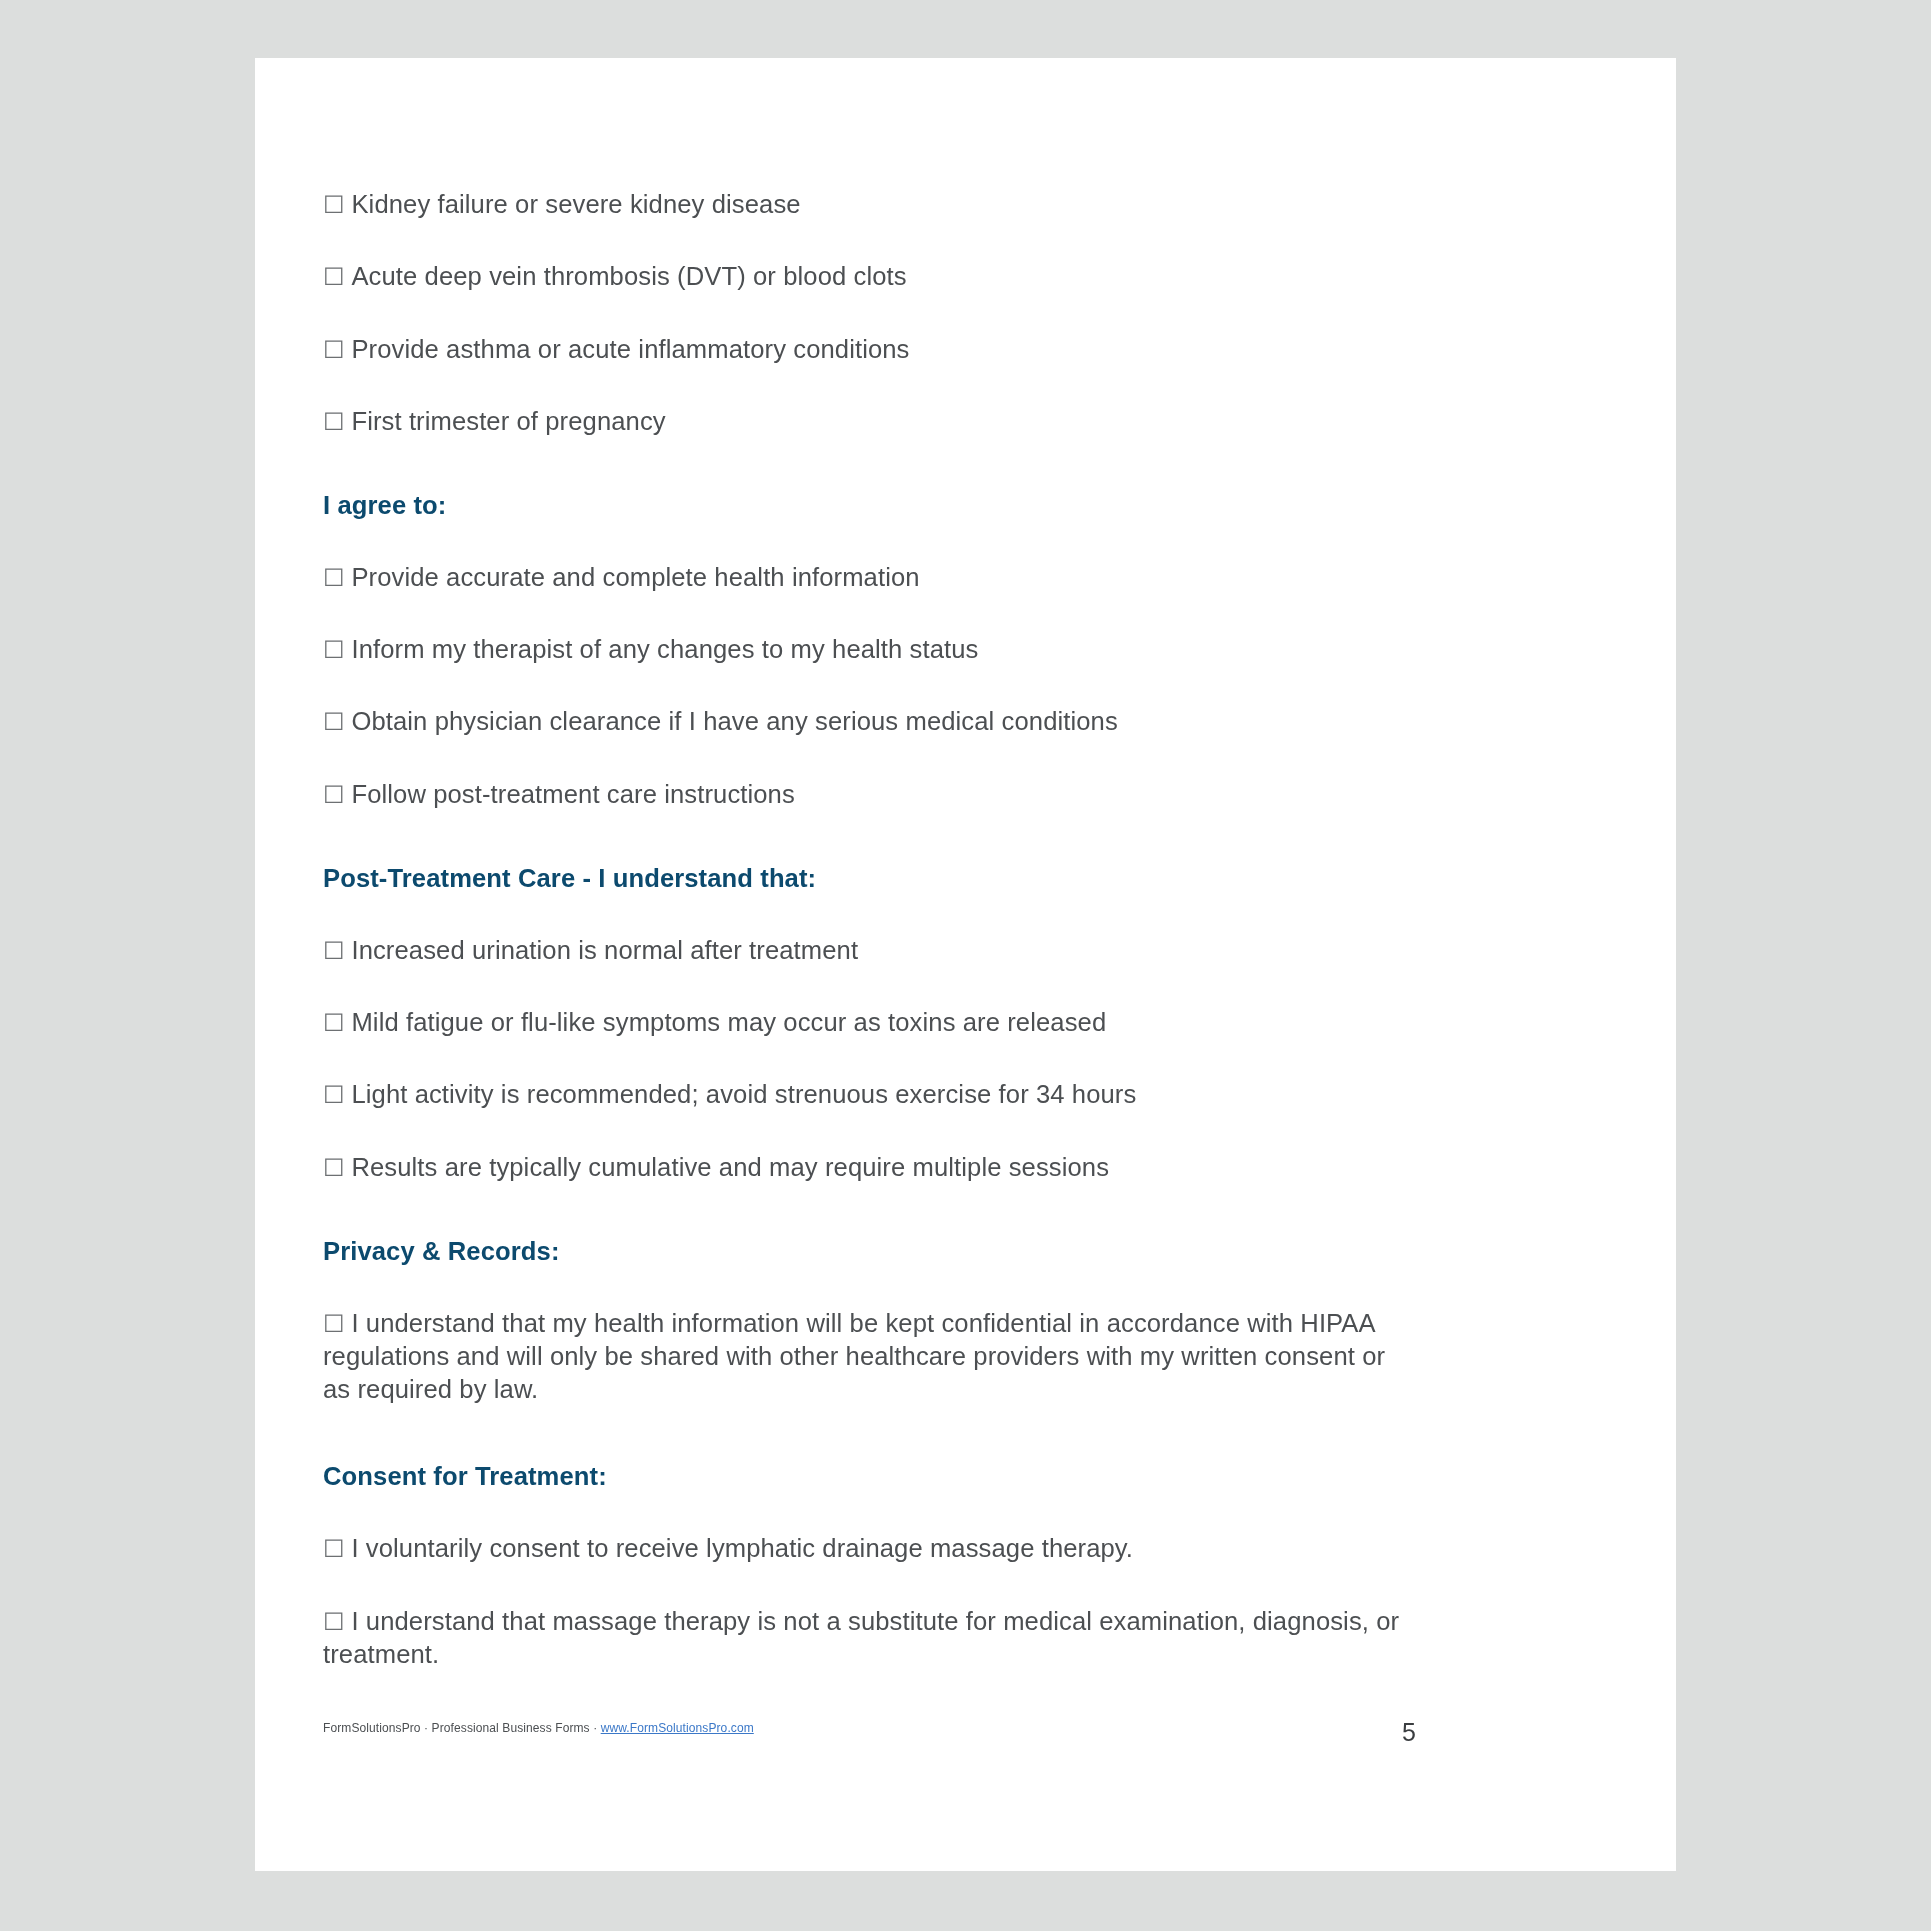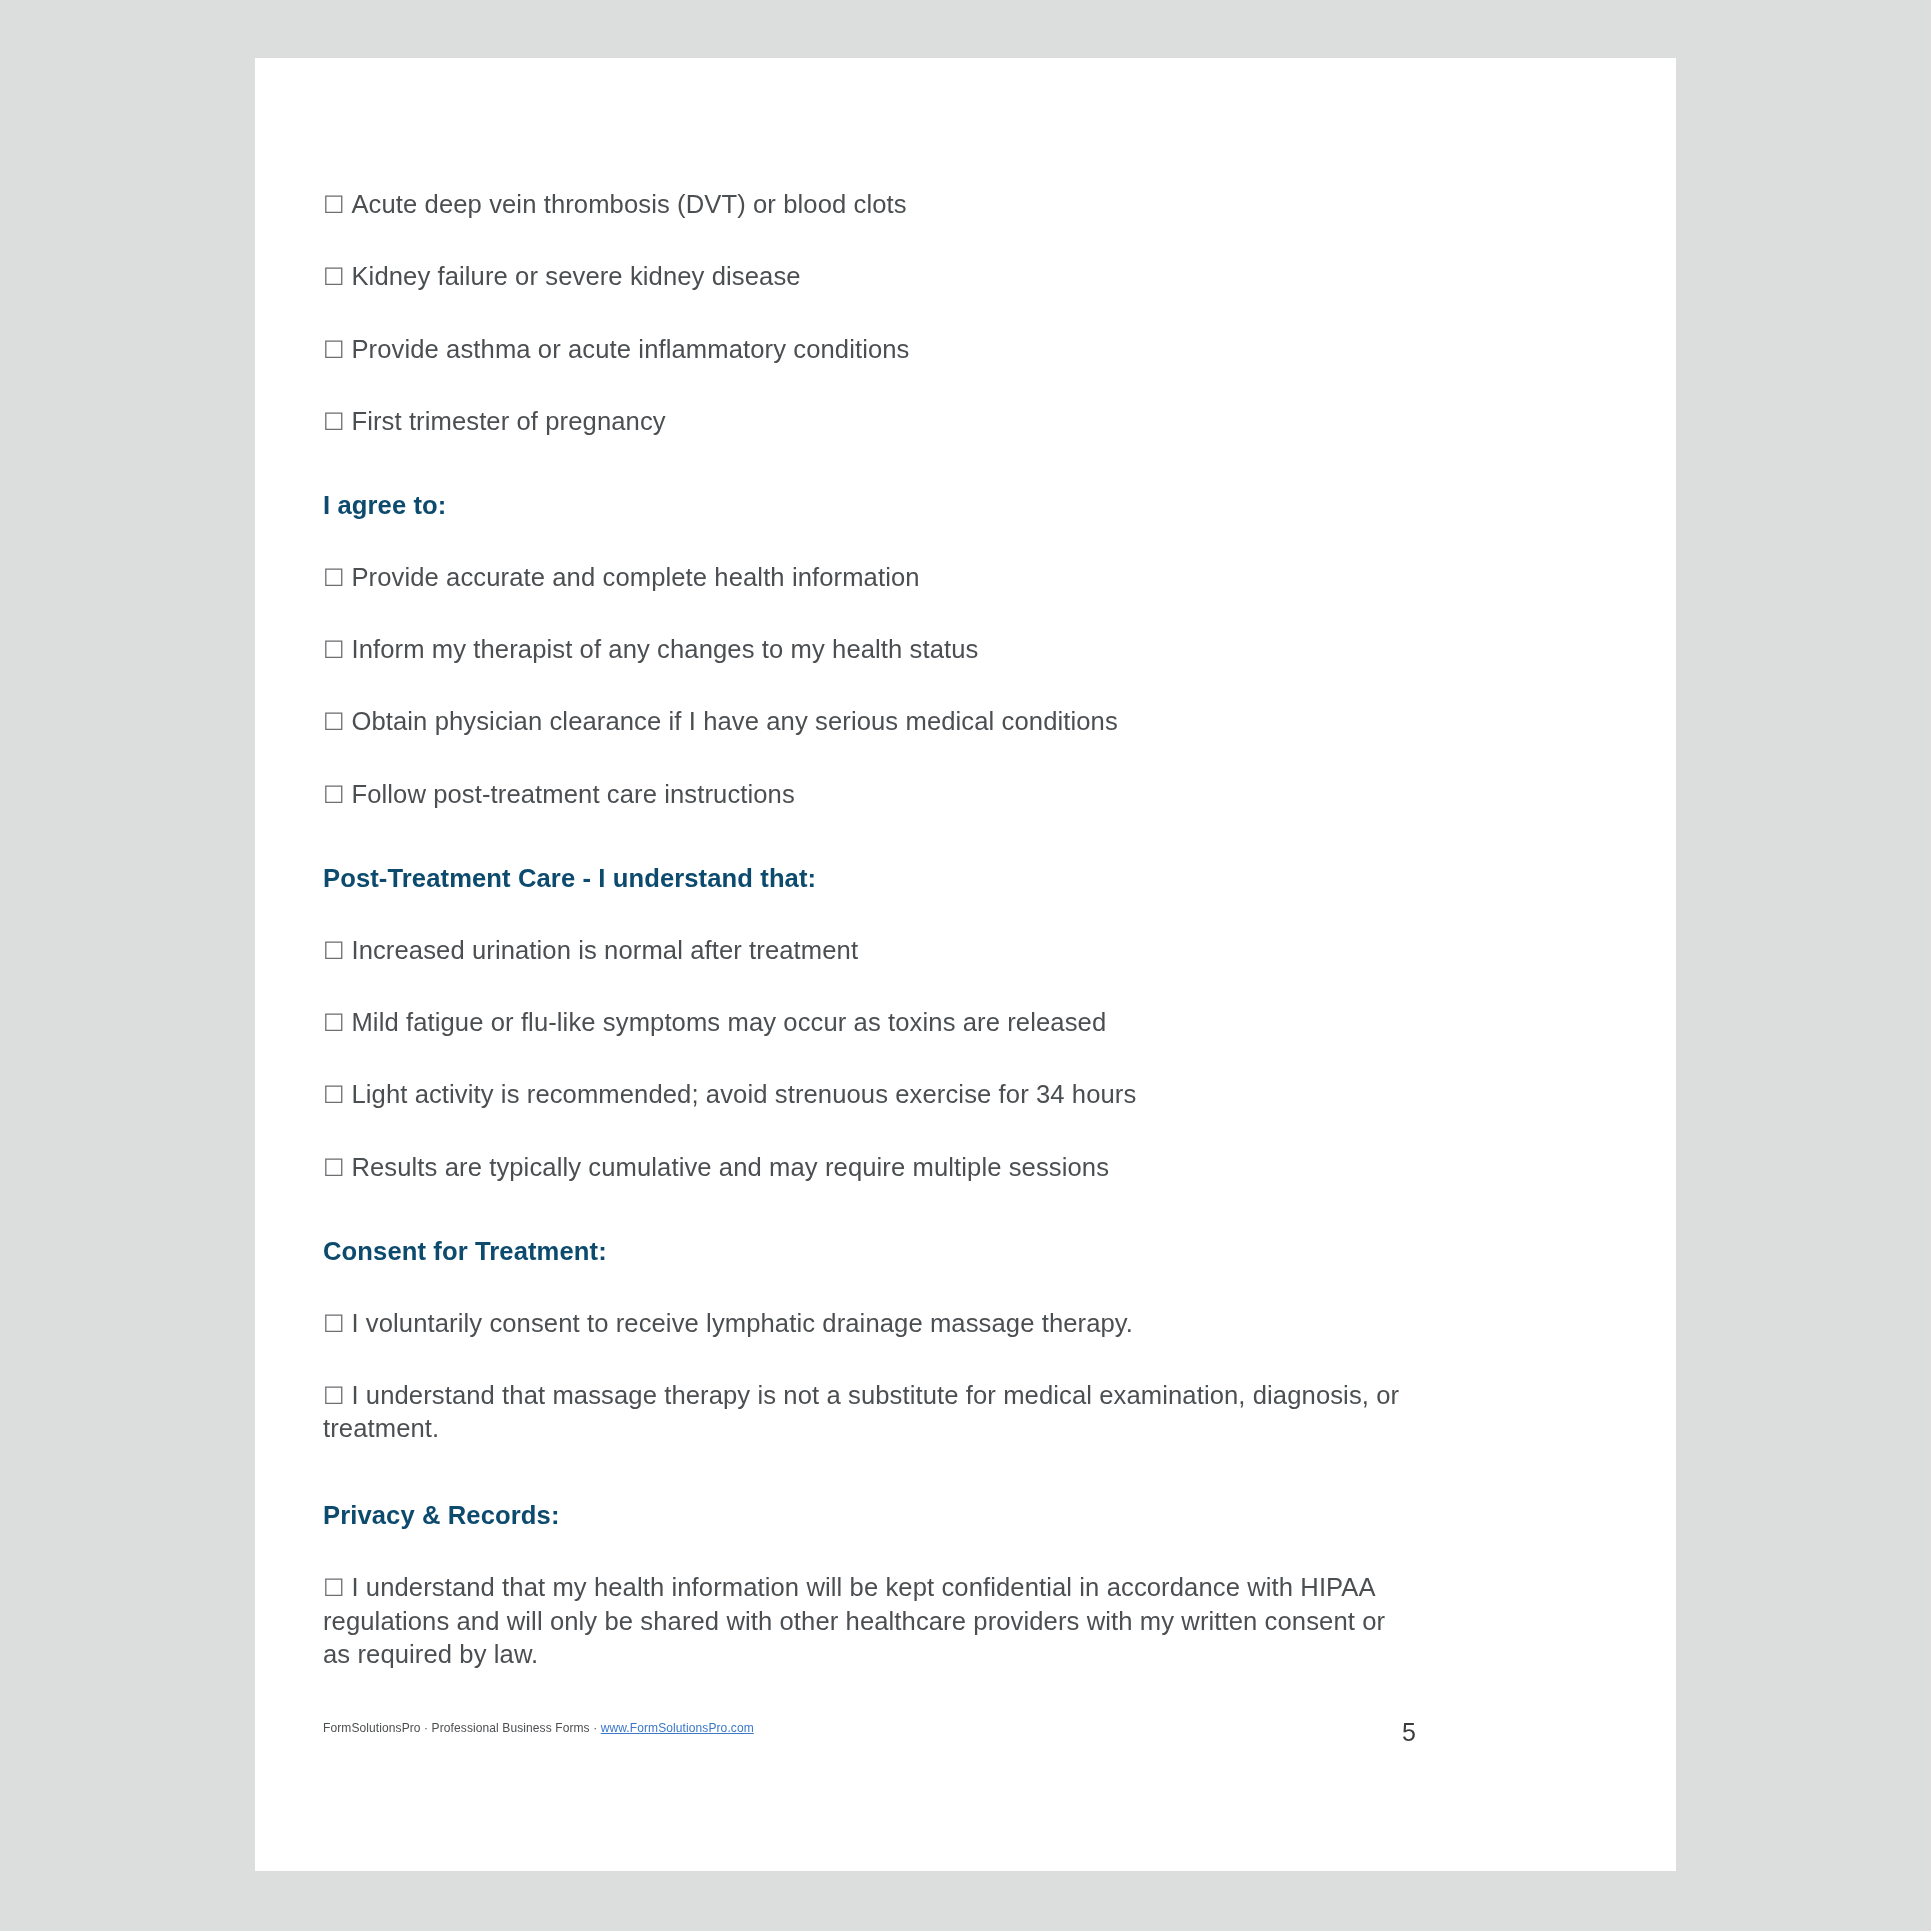--- a/index.html
+++ b/index.html
@@ -106,24 +106,24 @@
 </head>
 <body>
 
 <div class="page-canvas">
   <div class="page-sheet">
 
     <div class="page-inner">
 
       <div>
         <div class="check-item">
-          <span class="check-box">☐</span><span class="check-text">Acute deep vein thrombosis (DVT) or blood clots</span>
+          <span class="check-box">☐</span><span class="check-text">Kidney failure or severe kidney disease</span>
         </div>
         <div class="check-item">
-          <span class="check-box">☐</span><span class="check-text">Kidney failure or severe kidney disease</span>
+          <span class="check-box">☐</span><span class="check-text">Acute deep vein thrombosis (DVT) or blood clots</span>
         </div>
         <div class="check-item">
           <span class="check-box">☐</span><span class="check-text">Provide asthma or acute inflammatory conditions</span>
         </div>
         <div class="check-item">
           <span class="check-box">☐</span><span class="check-text">First trimester of pregnancy</span>
         </div>
       </div>
 
       <div>
@@ -152,33 +152,33 @@
         </div>
         <div class="check-item">
           <span class="check-box">☐</span><span class="check-text">Light activity is recommended; avoid strenuous exercise for 34 hours</span>
         </div>
         <div class="check-item">
           <span class="check-box">☐</span><span class="check-text">Results are typically cumulative and may require multiple sessions</span>
         </div>
       </div>
 
       <div>
+        <div class="section-heading">Privacy &amp; Records:</div>
+        <div class="check-item wrap">
+          <span class="check-box">☐</span><span class="check-text">I understand that my health information will be kept confidential in accordance with HIPAA regulations and will only be shared with other healthcare providers with my written consent or as required by law.</span>
+        </div>
+      </div>
+
+      <div>
         <div class="section-heading">Consent for Treatment:</div>
         <div class="check-item">
           <span class="check-box">☐</span><span class="check-text">I voluntarily consent to receive lymphatic drainage massage therapy.</span>
         </div>
         <div class="check-item wrap">
           <span class="check-box">☐</span><span class="check-text">I understand that massage therapy is not a substitute for medical examination, diagnosis, or treatment.</span>
-        </div>
-      </div>
-
-      <div>
-        <div class="section-heading">Privacy &amp; Records:</div>
-        <div class="check-item wrap">
-          <span class="check-box">☐</span><span class="check-text">I understand that my health information will be kept confidential in accordance with HIPAA regulations and will only be shared with other healthcare providers with my written consent or as required by law.</span>
         </div>
       </div>
 
     </div>
 
     <div class="page-footer">
       <div class="footer-text"><span>FormSolutionsPro</span><span> · </span><span>Professional Business Forms</span><span> · </span><span class="footer-link">www.FormSolutionsPro.com</span></div>
       <div class="footer-page-number">5</div>
     </div>
 

